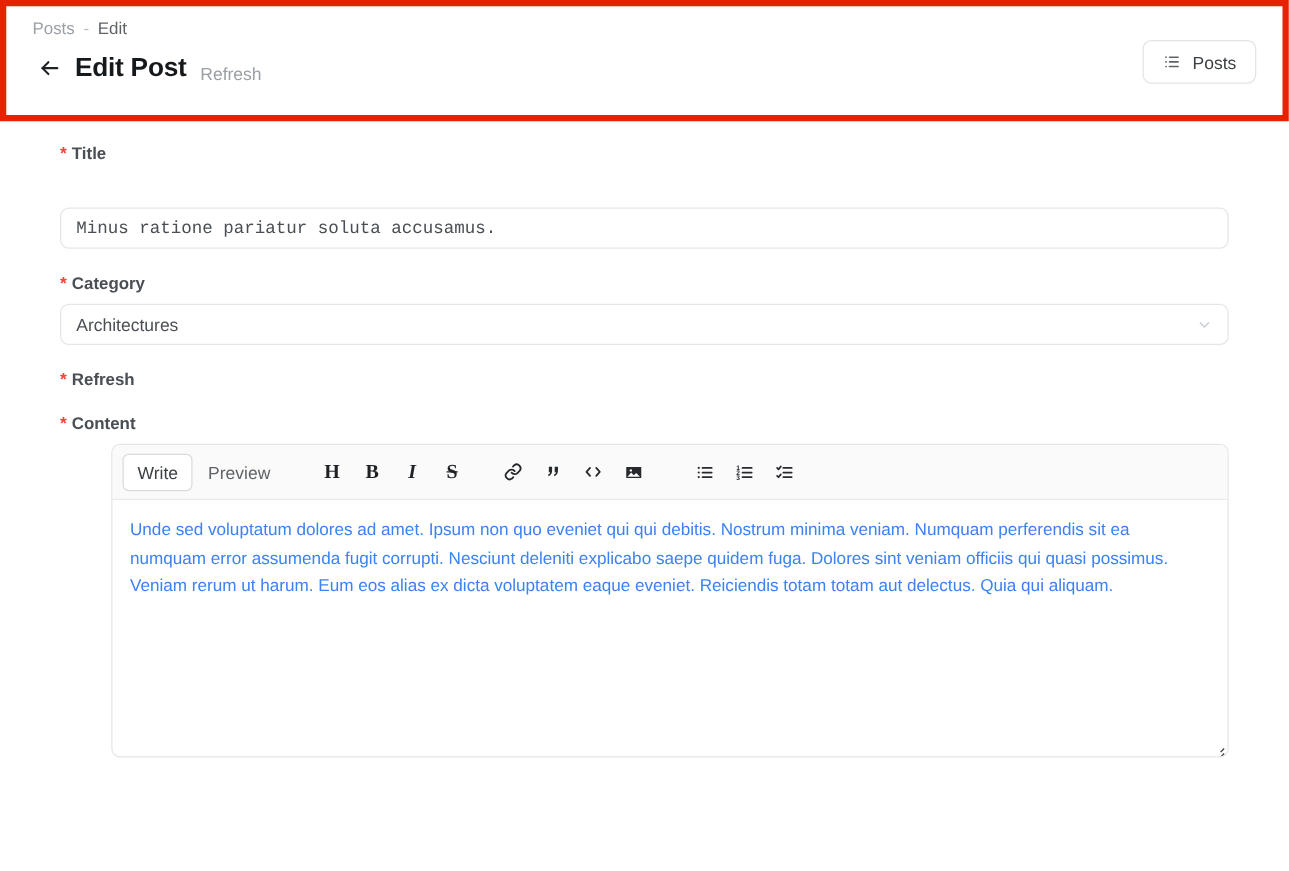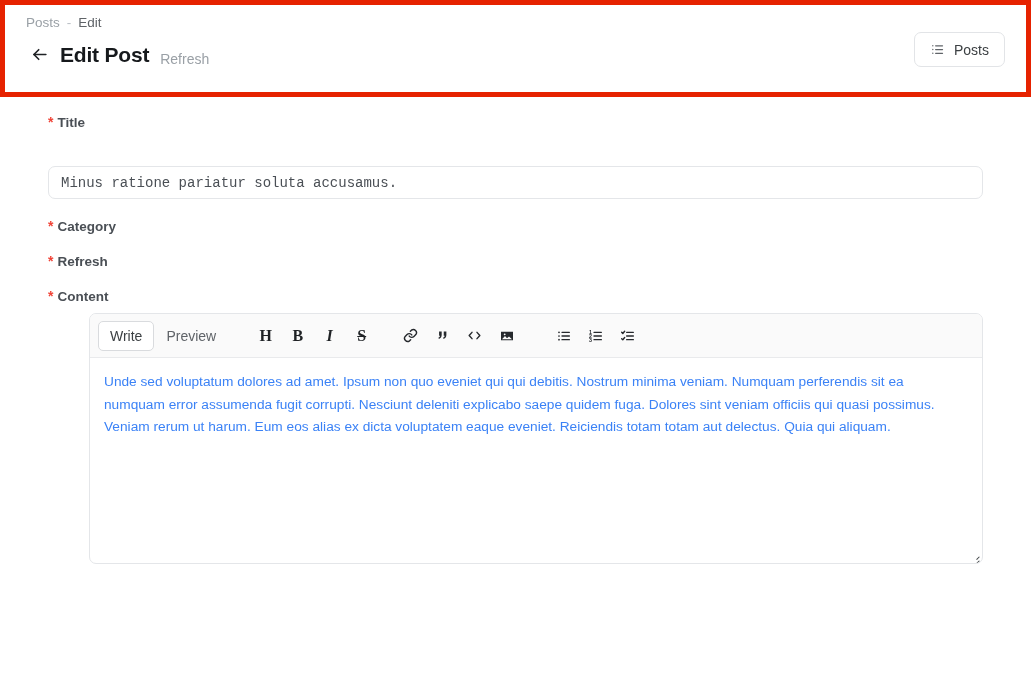--- a/index.html
+++ b/index.html
@@ -304,20 +304,28 @@
       <span>Title</span>
     </div>
     <input class="text-input" type="text" value="Minus ratione pariatur soluta accusamus." style="">
   </div>
 
   <div class="field">
     <div class="field-label">
       <span class="req-star">*</span>
       <span>Category</span>
     </div>
+    <div class="select-wrap">
+      <div class="select-box">Architectures</div>
+      <span class="select-chevron">
+        <svg width="13" height="13" viewBox="0 0 24 24" fill="none" stroke="currentColor" stroke-width="2.4" stroke-linecap="round" stroke-linejoin="round">
+          <polyline points="6 9 12 15 18 9"></polyline>
+        </svg>
+      </span>
+    </div>
   </div>
 
   <div class="field">
     <div class="field-label">
       <span class="req-star">*</span>
       <span>Refresh</span>
     </div>
   </div>
 
   <div class="field">

